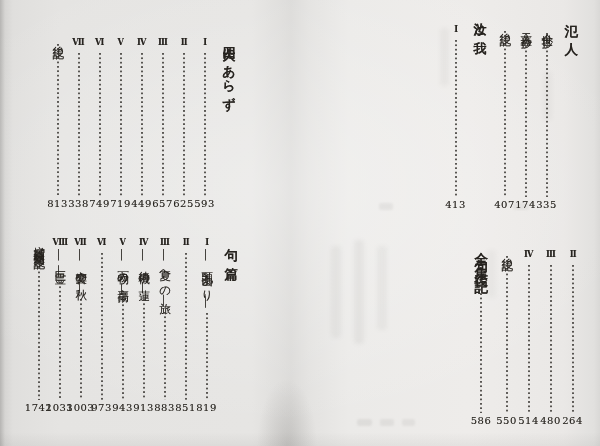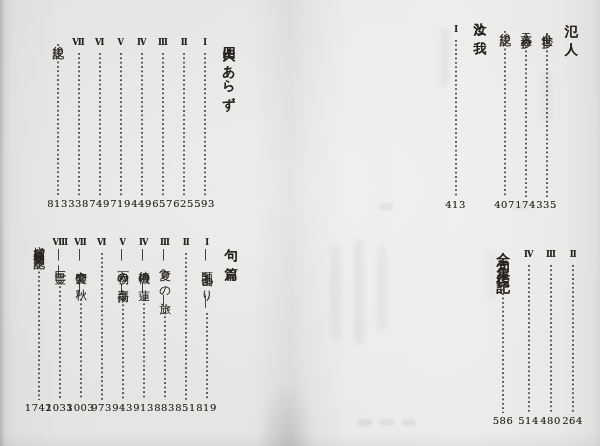--- a/index.html
+++ b/index.html
@@ -215,19 +215,24 @@
       <div class="col entry">
         <span class="rn">III</span>
         <span class="leader"></span>
         <span class="pg">480</span>
       </div>
       <div class="col entry">
         <span class="rn">IV</span>
         <span class="leader"></span>
         <span class="pg">514</span>
       </div>
+      <div class="col entry">
+        <span class="lbl">後記</span>
+        <span class="leader"></span>
+        <span class="pg">550</span>
+      </div>
       <div class="col title wide">
         <span class="lbl">全句集後記</span>
         <span class="leader"></span>
         <span class="pg">586</span>
       </div>
     </div>
 </div>
 
 </body></html>

